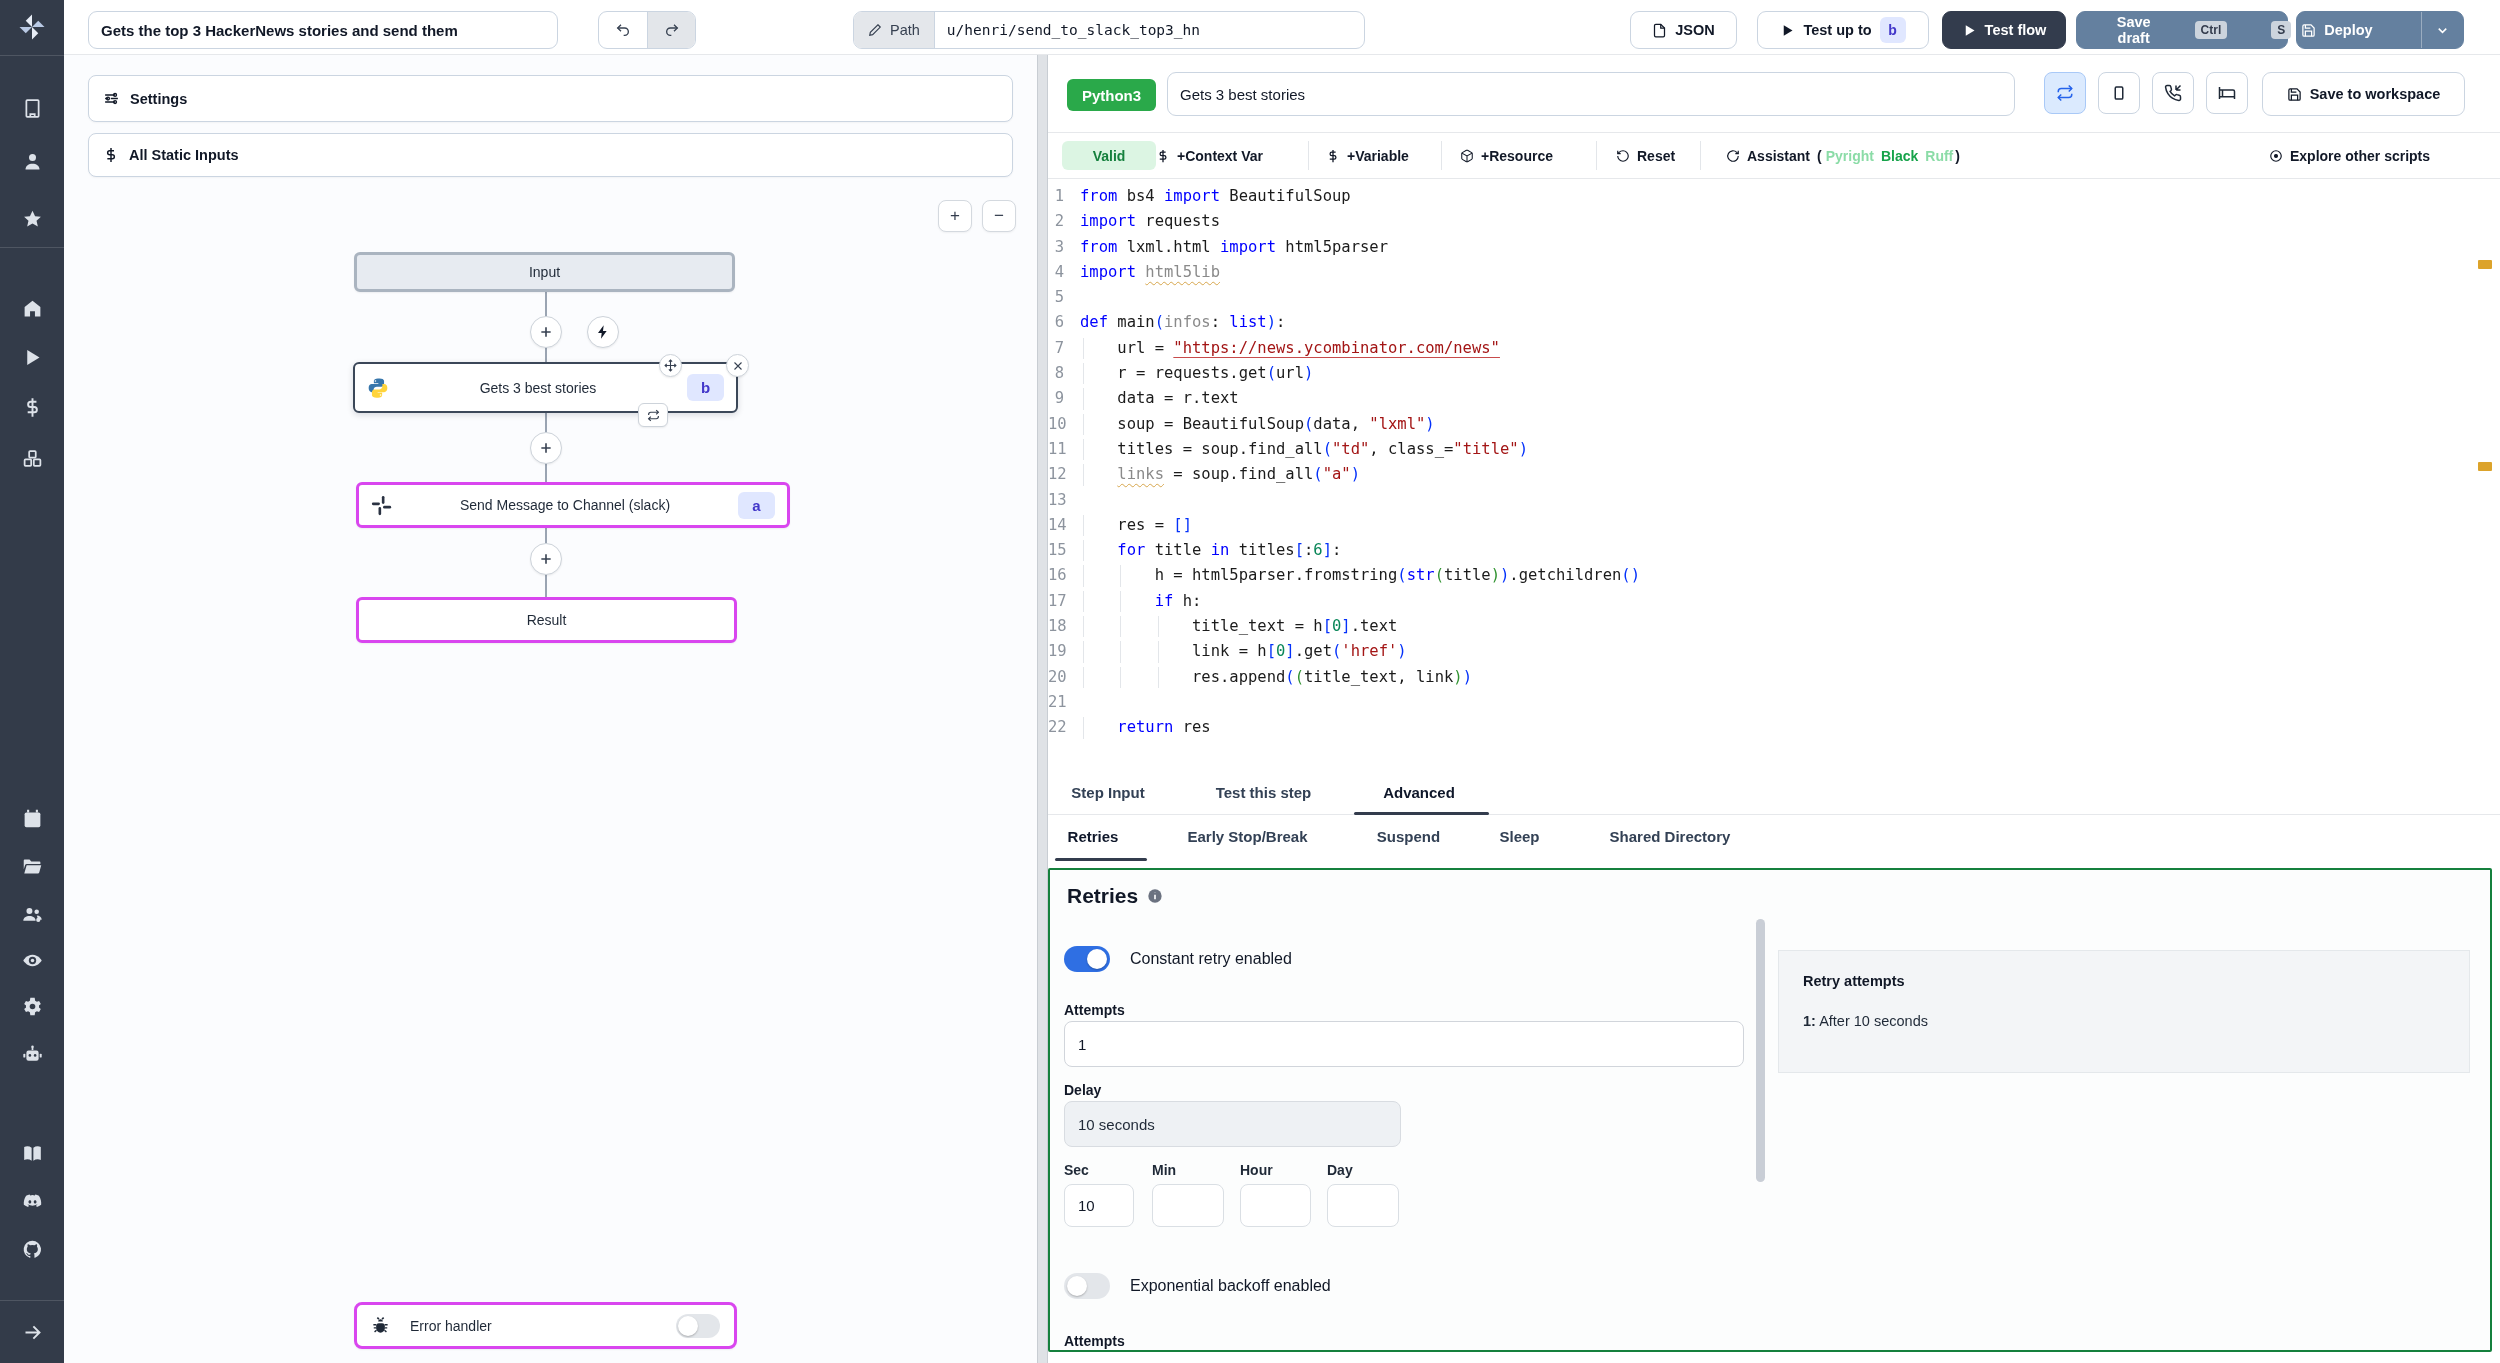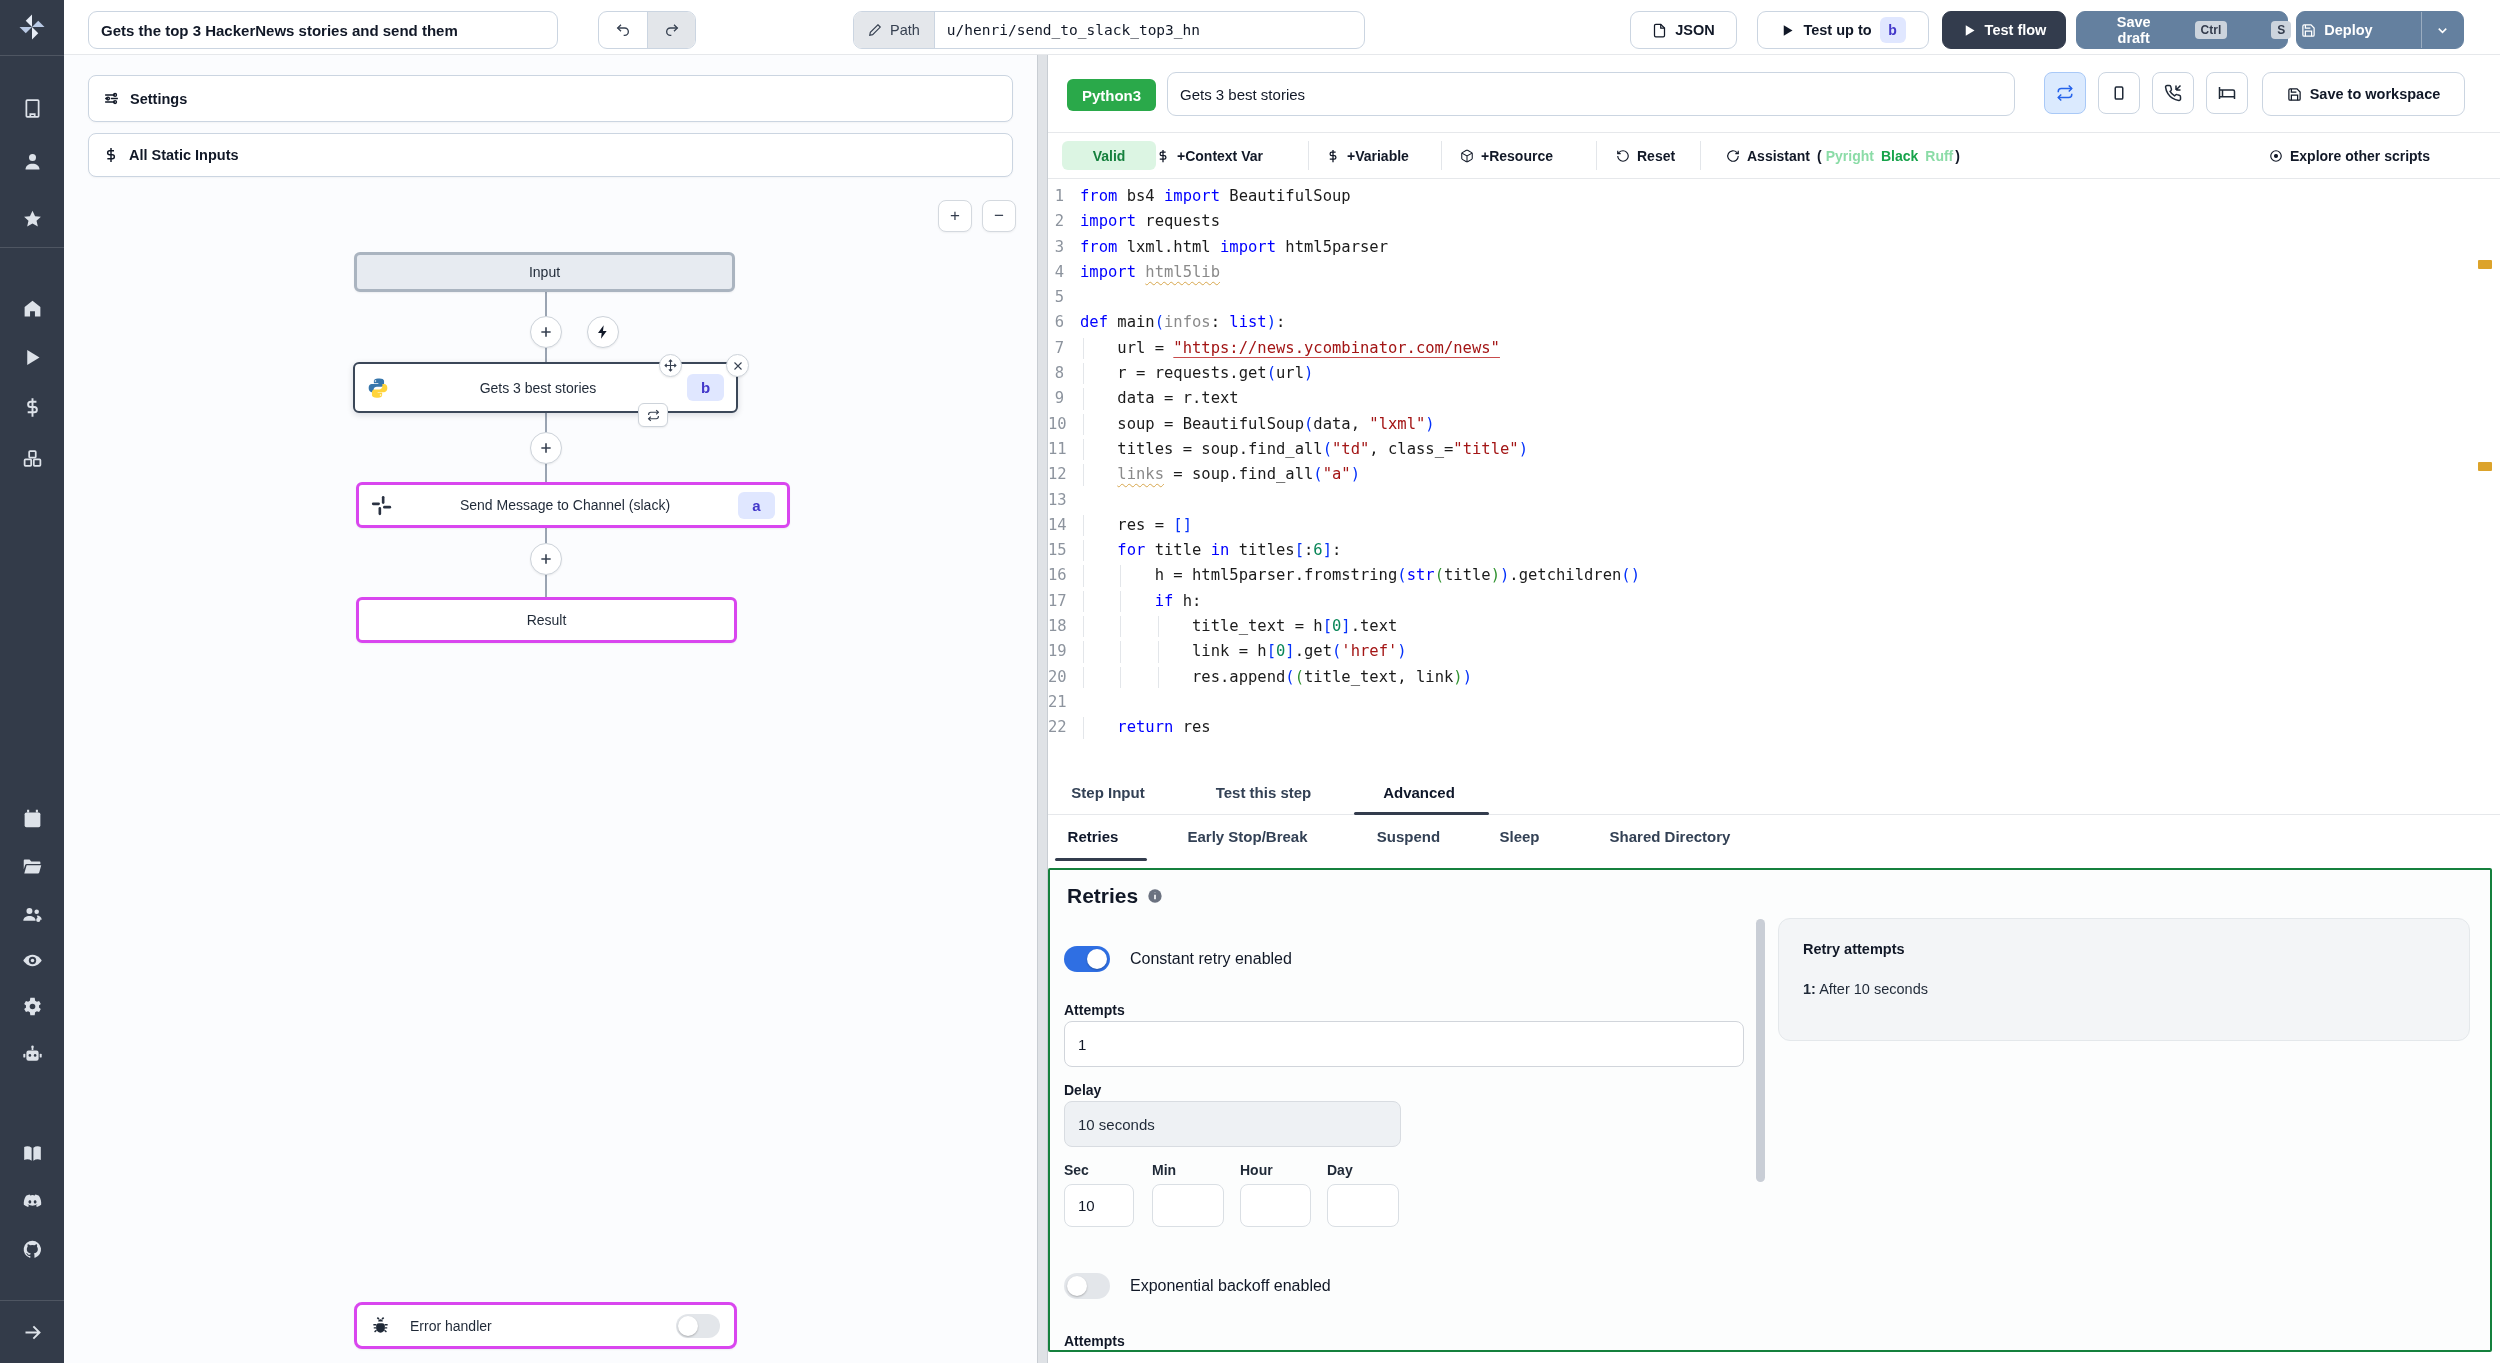--- a/index.html
+++ b/index.html
@@ -79,21 +79,21 @@
   .tab { position:absolute; top:0; height:43px; display:flex; align-items:center; justify-content:center; font-size:15px; font-weight:600; color:#334155; cursor:pointer; }
   .tab.active { color:#0f172a; }
   .tab-underline { position:absolute; bottom:-1px; height:3px; background:#333c4d; border-radius:2px; }
   .subtabs { position:absolute; left:0; top:760px; width:1452px; height:46px; }
 
   
   .retries-box { position:absolute; left:0; top:813px; width:1444px; height:484px; border:2px solid #15803d; background:#fcfdfd; border-radius:2px; overflow:hidden; }
   .lbl { font-size:14px; font-weight:700; color:#111827; }
   .field { border:1px solid #d1d5db; border-radius:8px; background:#fff; font-size:15px; color:#111827; padding:0 13px; font-family:"Liberation Sans", sans-serif; }
   .field:disabled, .field.disabled { background:#eef1f4; border-color:#d8dce1; color:#1f2937; }
-  .summary-box { position:absolute; background:#f3f5f7; border:1px solid #e4e8eb; border-radius:12px; }
+  .summary-box { position:absolute; background:#f3f5f7; border:1px solid #e4e8eb; border-radius:0;margin-top:32px; }
 </style>
 </head>
 <body>
 
 <div class="app">
 
   <aside class="abs sidebar">
     <div class="sb-ic" style="top:10px">
       <svg viewBox="0 0 24 24" style="width:30px;height:30px">
         <path d="M12 12 L12 2 L7 7 Z" fill="#e8edf6"></path>

